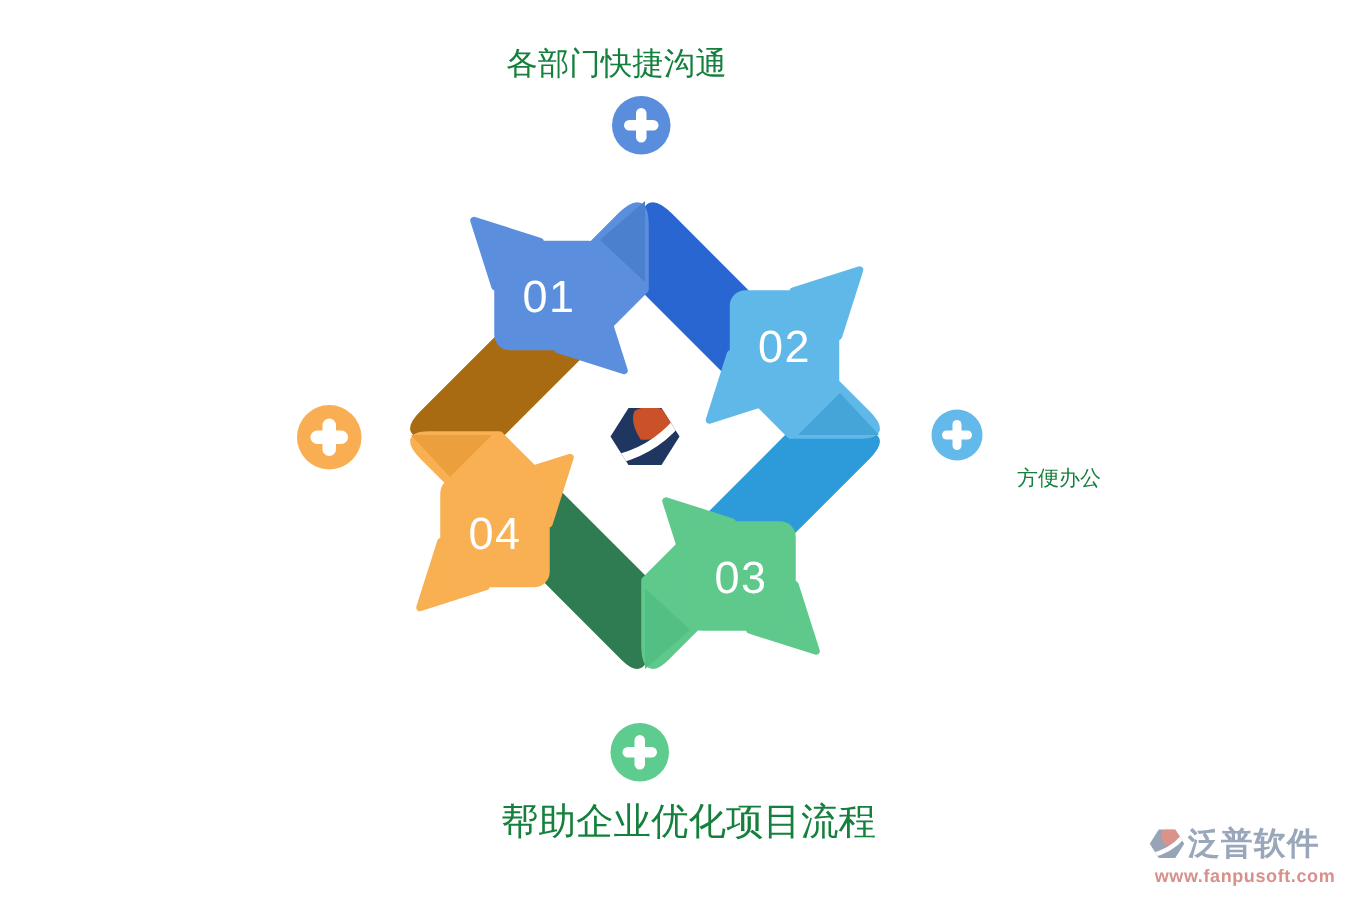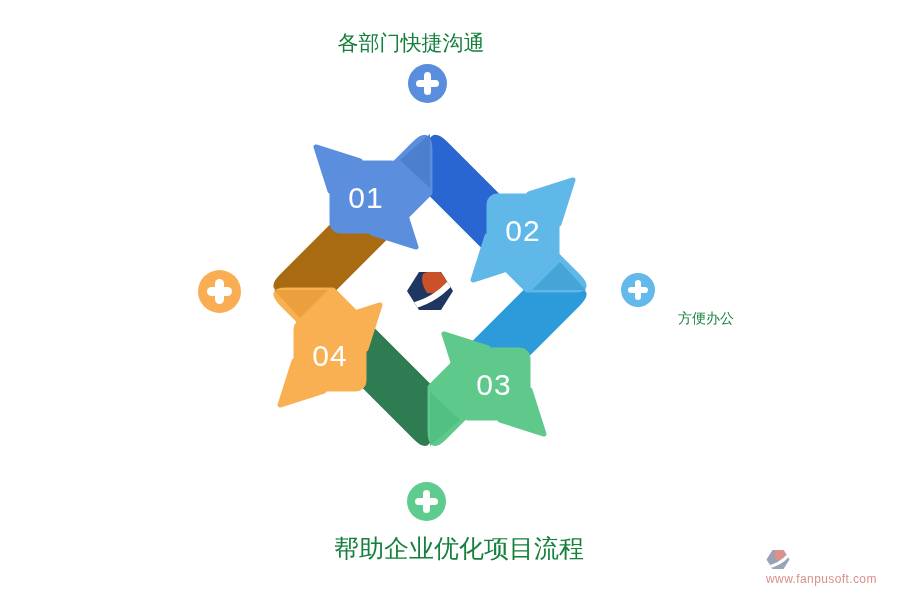--- a/index.html
+++ b/index.html
@@ -33,21 +33,21 @@
   .cycle-svg .noline{stroke:none;}
   .step-num{
     font-family:"Liberation Sans","DejaVu Sans",sans-serif;
     font-size:30px;font-weight:500;fill:#ffffff;letter-spacing:1px;
   }
   .center-logo{position:absolute;left:406px;top:268px;}
   
   .watermark{position:absolute;left:766px;top:548px;width:128px;}
   .wm-row{display:flex;align-items:center;gap:2px;}
   .wm-brand{font-size:21px;font-weight:700;letter-spacing:1px;}
-  .wm-url{font-size:12px;font-weight:400;letter-spacing:0.4px;margin-top:1px;}
+  .wm-url{font-size:12px;font-weight:700;text-align:center;letter-spacing:0.4px;margin-top:1px;}
 </style>
 </head>
 <body>
 
 <div class="stage">
 
   <div class="side-label label-top">各部门快捷沟通</div>
   <div class="side-label label-right">方便办公</div>
   <div class="side-label label-bottom">帮助企业优化项目流程</div>
 
@@ -120,17 +120,18 @@
           <clipPath id="hexclip2">
               <path d="M1,23 L13,4 L35,4 L47,23 L35,42 L13,42 Z"></path>
             </clipPath>
         </defs>
         <path d="M1,23 L13,4 L35,4 L47,23 L35,42 L13,42 Z" fill="#97a3b7"></path>
         <g clip-path="url(#hexclip2)">
           <path d="M17,6 C27,0 40,4 43,13 C39,22 31,26 21,25 C16,17 15,11 17,6 Z" fill="#d9938b"></path>
           <path fill="none" stroke="#ffffff" stroke-width="6" d="M1,39 Q28,34 46,13"></path>
         </g>
       </svg>
+      <span class="wm-brand" style="color: rgb(154, 166, 186);">泛普软件</span>
     </div>
     <div class="wm-url" style="color: rgb(216, 144, 138);">www.fanpusoft.com</div>
   </div>
 
 </div>
 
 </body></html>

